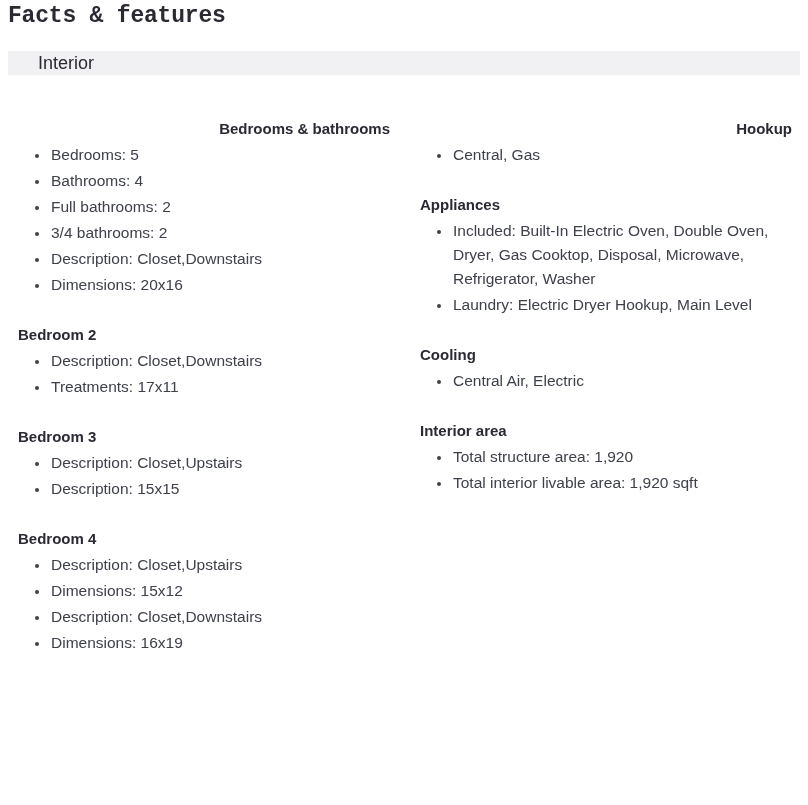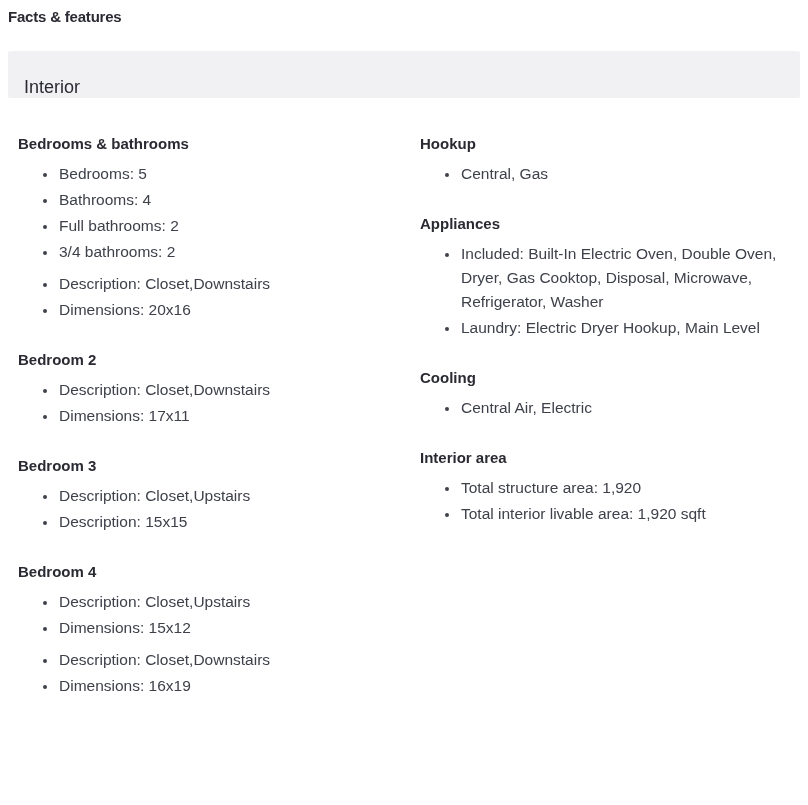--- a/index.html
+++ b/index.html
@@ -14,33 +14,34 @@
     font-family: "Liberation Sans", "DejaVu Sans", sans-serif;
     color: var(--heading-text, #2a2a33);
   }
   .page {
     padding: 0 8px;
     box-sizing: border-box;
   }
   .page-title {
     margin: 0;
     padding-top: 3px;
-    font-size: 15px;
+    font-size: 23px;
     line-height: 27px;
     font-weight: 700;
     letter-spacing: -0.2px;
     color: var(--heading-text, #2a2a33);
+    font-family: Liberation Mono, monospace;
   }
   .section-bar {
     margin-top: 21px;
     background: var(--section-bar-bg, #f1f1f4);
-    height: 47px;
+    height: 24px;
     display: flex;
-    align-items: flex-end;
-    padding: 0 16px;
+    align-items: center;
+    padding: 0 30px;
     box-sizing: border-box;
     border-radius: 2px;
   }
   .section-bar-label {
     font-size: 18px;
     font-weight: 400;
     color: var(--heading-text, #2a2a33);
   }
   .columns {
     display: flex;
@@ -54,24 +55,25 @@
   .col-left  { padding: 0 14px 0 10px; }
   .col-right { padding: 0 8px 0 16px; }
   .facts-section h3 {
     margin: 28px 0 4px 0;
     font-size: 15px;
     line-height: 20px;
     font-weight: 700;
     color: var(--heading-text, #2a2a33);
   }
   .facts-section:first-child h3 {
-    margin-top: 8px;
+    margin-top: 16px;
+    text-align: right;
   }
   .facts-section ul {
-    margin: 8px;
+    margin: 0;
     padding: 0 0 0 32px;
     list-style: disc;
   }
   .facts-section li {
     font-size: 15.5px;
     line-height: 24px;
     margin: 2px 0;
     padding-left: 1px;
     color: var(--body-text, #3e414a);
   }
@@ -105,21 +107,21 @@
         <section class="facts-section">
           <ul>
             <li>Description: Closet,Downstairs</li>
             <li>Dimensions: 20x16</li>
           </ul>
         </section>
         <section class="facts-section">
           <h3>Bedroom 2</h3>
           <ul>
             <li>Description: Closet,Downstairs</li>
-            <li>Dimensions: 17x11</li>
+            <li>Treatments: 17x11</li>
           </ul>
         </section>
         <section class="facts-section">
           <h3>Bedroom 3</h3>
           <ul>
             <li>Description: Closet,Upstairs</li>
             <li>Description: 15x15</li>
           </ul>
         </section>
         <section class="facts-section">

